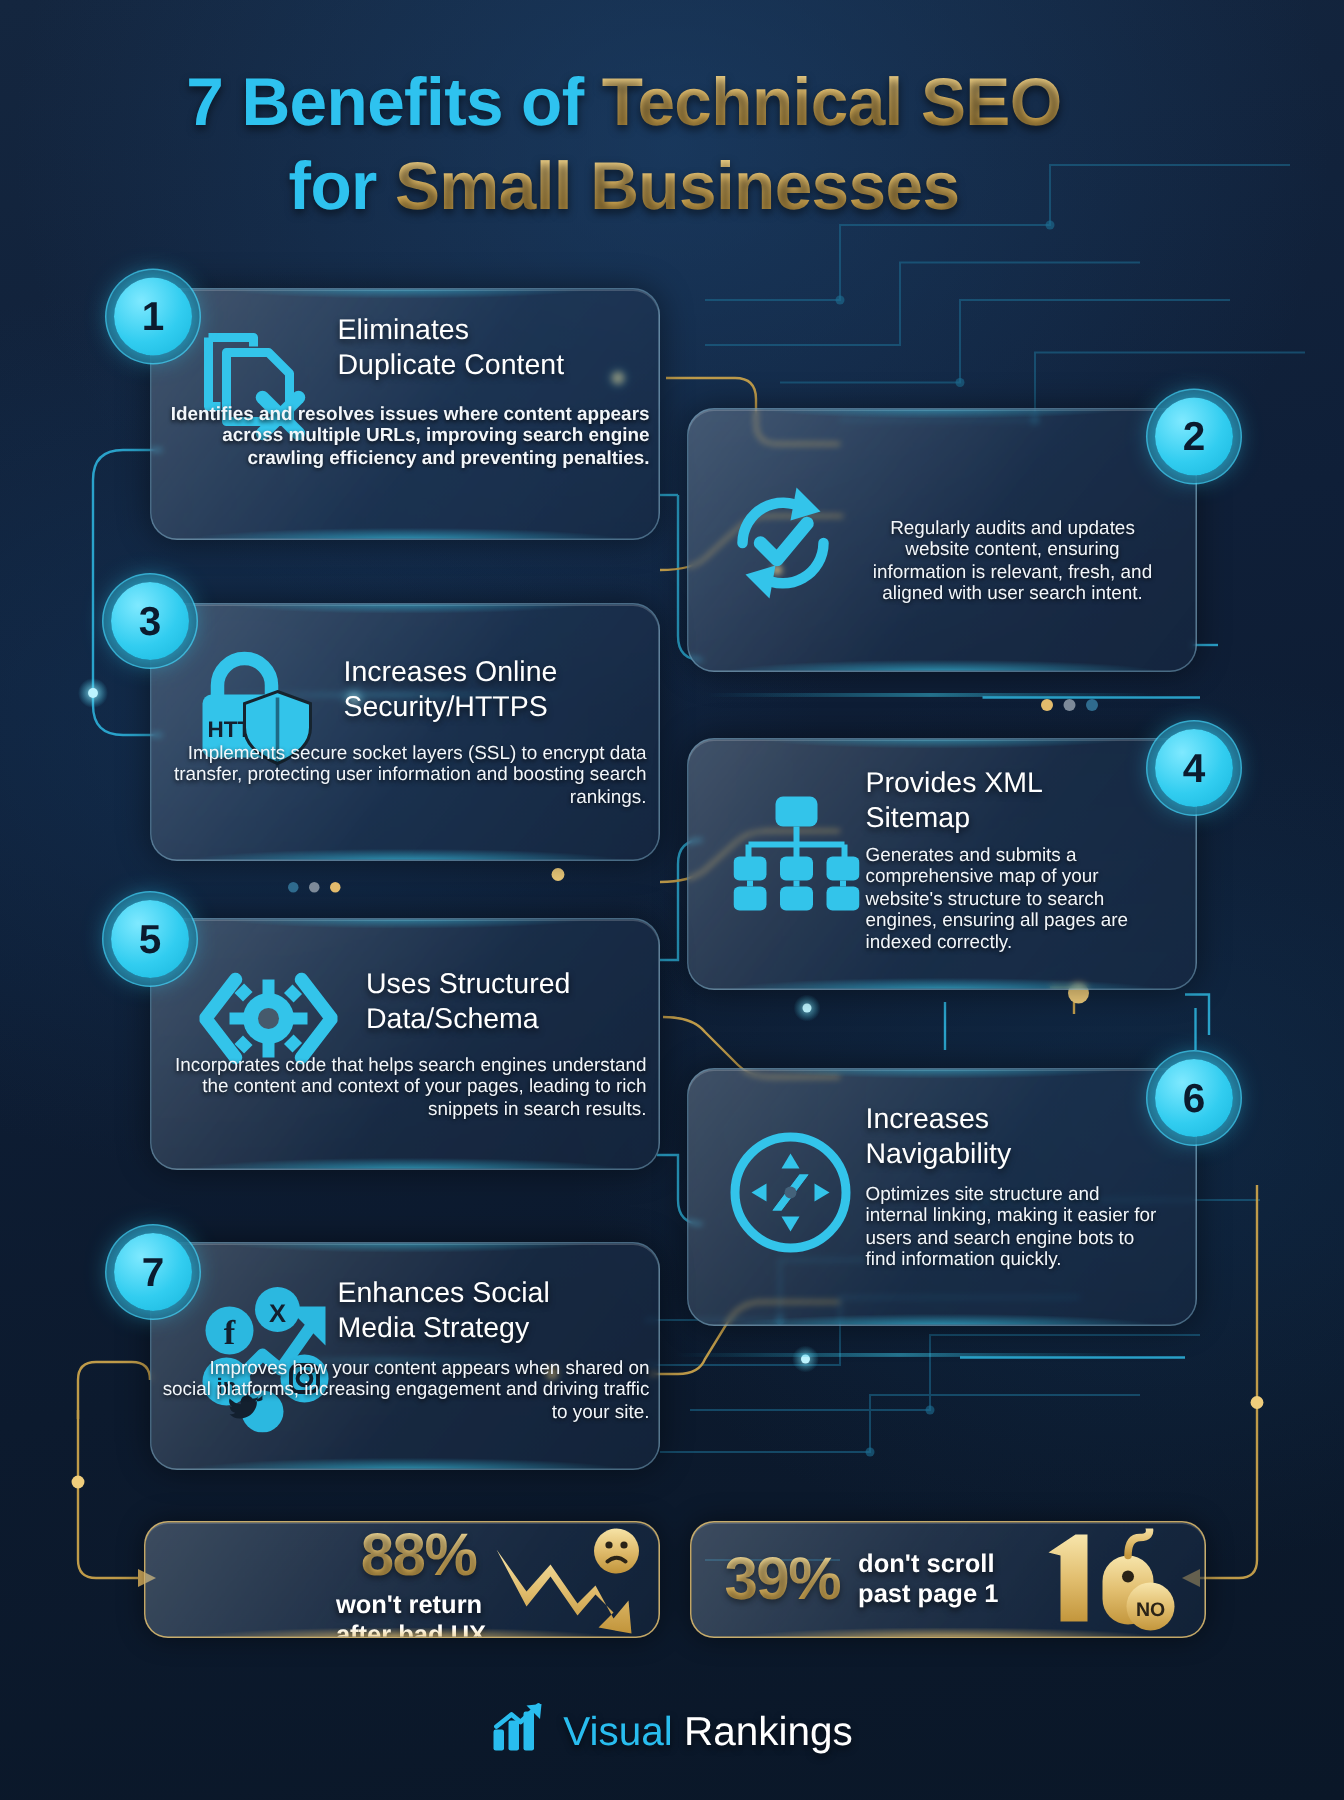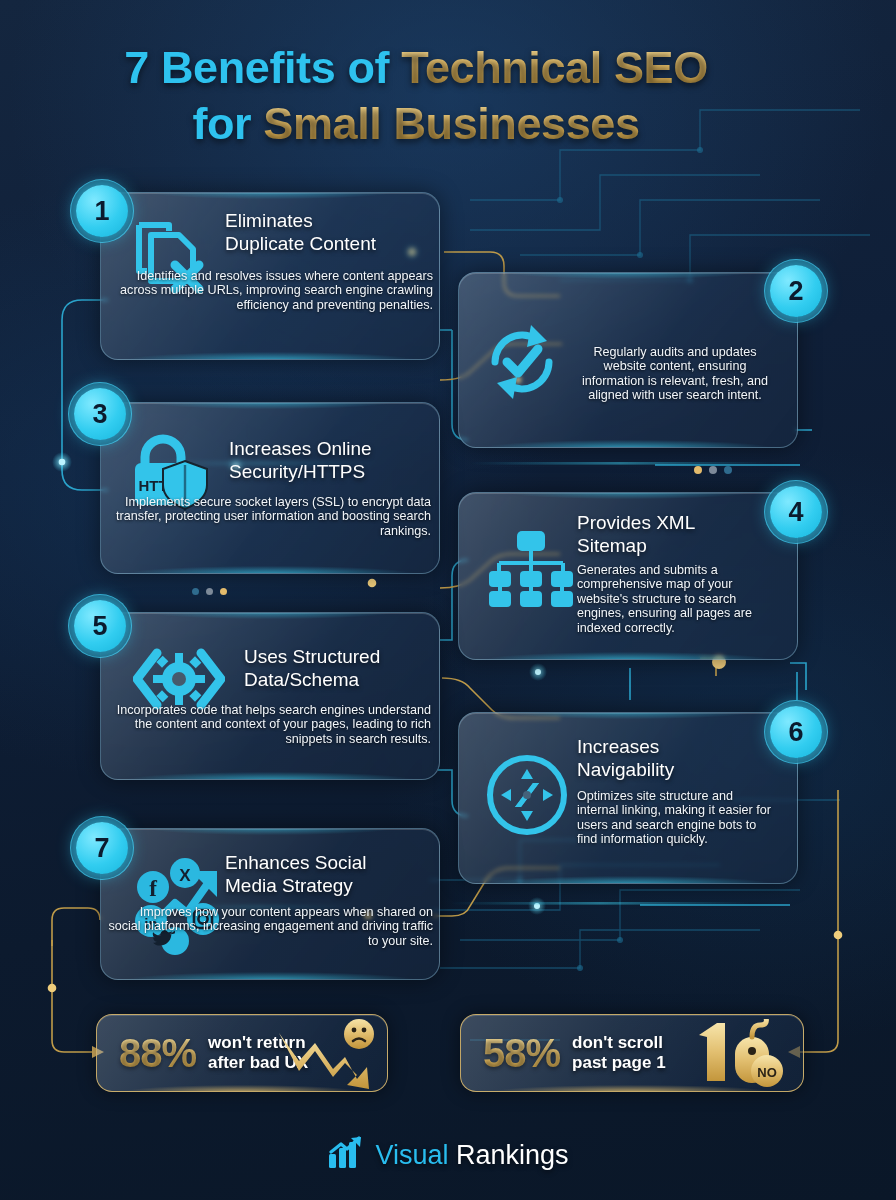--- a/index.html
+++ b/index.html
@@ -242,21 +242,21 @@
           <g stroke="#33c4ea" stroke-width="9" stroke-linecap="round">
             <path d="M48 50 L72 74"></path>
               <path d="M72 50 L48 74"></path>
           </g>
         </svg>
       </span>
       <div class="c-head" style="left:124px; top:16px;">
         <div>Eliminates</div>
         <div>Duplicate Content</div>
       </div>
-      <div class="c-body align-r" style="left:8px; top:76px; width:324px;">Identifies and resolves issues where content appears across multiple URLs, improving search engine crawling efficiency and preventing penalties.</div>
+      <div class="c-body align-r" style="left:8px; top:76px; width:324px;font-weight:bold;">Identifies and resolves issues where content appears across multiple URLs, improving search engine crawling efficiency and preventing penalties.</div>
     </div>
   </div>
   <div class="badge" style="left:76px; top:185px;">1</div>
 
   <div class="card" style="left:458px; top:272px; width:340px; height:176px;">
     <div class="card-inner">
       <span class="c-icon" style="left:22px; top:48px;">
         <svg width="82" height="82" viewBox="0 0 82 82">
           <path d="M14 41 a27 27 0 0 1 41-23" fill="none" stroke="#33c4ea" stroke-width="7" stroke-linecap="round"></path>
           <polygon points="50,4 66,20 46,26" fill="#33c4ea"></polygon>
@@ -406,21 +406,21 @@
     <span class="dot" style="background:#e3bb6c;"></span>
     <span class="dot" style="background:#7d8a99;"></span>
     <span class="dot" style="background:#2f6b8e;"></span>
   </div>
   <div class="dots" style="left:192px; top:588px;">
     <span class="dot" style="background:#2f6b8e; width:7px; height:7px;"></span>
     <span class="dot" style="background:#7d8a99; width:7px; height:7px;"></span>
     <span class="dot" style="background:#e3bb6c; width:7px; height:7px;"></span>
   </div>
 
-  <div class="stat" style="left:96px; top:1014px; width:292px;">
+  <div class="stat" style="left:96px; top:1014px; width:344px;flex-direction:column;">
     <span class="stat-num">88%</span>
     <span class="stat-txt">
       <span style="display:block">won't return</span>
       <span style="display:block">after bad UX</span>
     </span>
     <span class="stat-gfx">
       <svg width="108" height="74" viewBox="0 0 108 74">
         <defs>
           <linearGradient id="gold1" x1="0" y1="0" x2="0" y2="1">
             <stop offset="0%" stop-color="#f6e3a6"></stop>
@@ -431,21 +431,21 @@
         <path d="M6 16 L26 44 L42 26 L60 52 L72 40 L84 62 L94 50 L96 72 L74 68 L84 58 L72 46 L60 60 L42 34 L26 54 Z" fill="url(#gold1)"></path>
         <circle cx="86" cy="17" r="15" fill="url(#gold1)"></circle>
         <circle cx="81" cy="13" r="2.4" fill="#2a2317"></circle>
           <circle cx="91" cy="13" r="2.4" fill="#2a2317"></circle>
         <path d="M80 24 q6 -5 12 0" fill="none" stroke="#2a2317" stroke-width="2.6" stroke-linecap="round"></path>
       </svg>
     </span>
   </div>
 
   <div class="stat" style="left:460px; top:1014px; width:344px;">
-    <span class="stat-num">58%</span>
+    <span class="stat-num">39%</span>
     <span class="stat-txt">
       <span style="display:block">don't scroll</span>
       <span style="display:block">past page 1</span>
     </span>
     <span class="stat-gfx" style="top:4px; right:10px;">
       <svg width="100" height="70" viewBox="0 0 100 70">
         <defs>
           <linearGradient id="gold2" x1="0" y1="0" x2="0" y2="1">
             <stop offset="0%" stop-color="#f7e5ab"></stop>
               <stop offset="50%" stop-color="#e2bf70"></stop>

